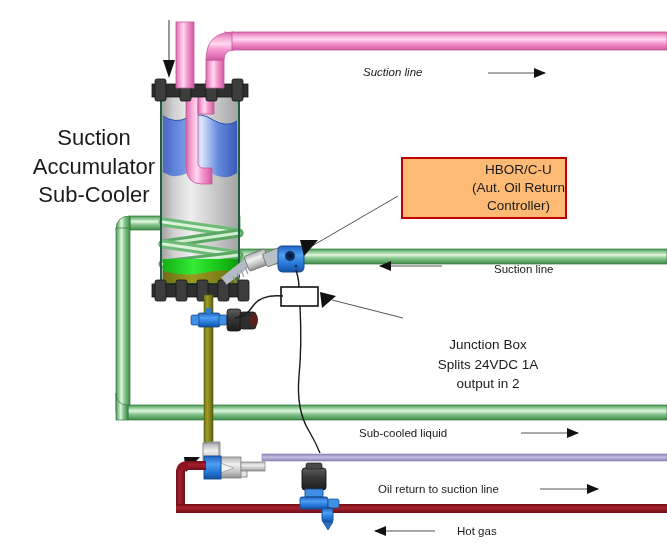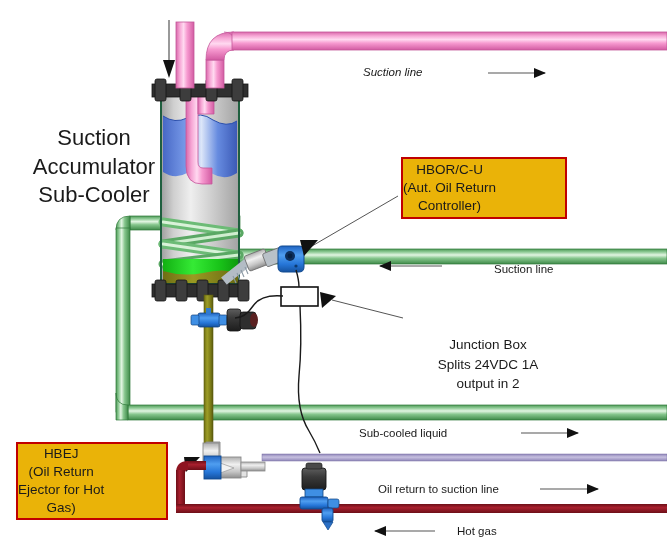--- a/index.html
+++ b/index.html
@@ -6,23 +6,23 @@
   html,body{margin:0;padding:0;background:#ffffff;}
   body{width:667px;height:555px;overflow:hidden;
        font-family:"Liberation Sans","DejaVu Sans",sans-serif;}
   #stage{position:relative;width:667px;height:555px;background:#fff;}
   #svgroot{position:absolute;left:0;top:0;width:667px;height:555px;}
 
   .lbl{position:absolute;color:#1a1a1a;font-size:13px;line-height:1.25;
        white-space:nowrap;text-align:center;}
   .lbl.big{font-size:22px;line-height:1.3;}
 
-  .redbox{position:absolute;border:2px solid #c00000;background:#eab308;
+  .redbox{position:absolute;border:2px solid #c00000;background:#fdba74;
           box-sizing:border-box;display:flex;align-items:center;
-          justify-content:flex-start;}
+          justify-content:flex-end;}
   .redbox .inner{font-size:13.5px;line-height:1.32;color:#1a1a1a;
                  text-align:center;white-space:pre-line;}
   .flowlbl{position:absolute;font-size:11.5px;color:#1a1a1a;white-space:nowrap;}
 </style>
 </head>
 <body>
 
 <div id="stage">
 
   <svg id="svgroot" viewBox="0 0 667 555">
@@ -330,26 +330,20 @@
     <div>Accumulator</div>
     <div>Sub-Cooler</div>
   </div>
 
   <div class="redbox" style="left:401px;top:157px;width:166px;height:62px;">
     <div class="inner">HBOR/C-U
 (Aut. Oil Return
 Controller)</div>
   </div>
 
-  <div class="redbox" style="left:16px;top:442px;width:152px;height:78px;">
-    <div class="inner">HBEJ
-(Oil Return
-Ejector for Hot
-Gas)</div>
-  </div>
 
   <div class="lbl" style="left:408px;top:299px;width:160px;margin-top:36px;">
     <div class="inner" style="white-space:pre-line;font-size:13.5px;line-height:1.45;">Junction Box
 Splits 24VDC 1A
 output in 2</div>
   </div>
 
   <div class="flowlbl" style="left:363px;top:66px;font-style:italic;">Suction line</div>
 
   <div class="flowlbl" style="left:494px;top:263px;">Suction line</div>

